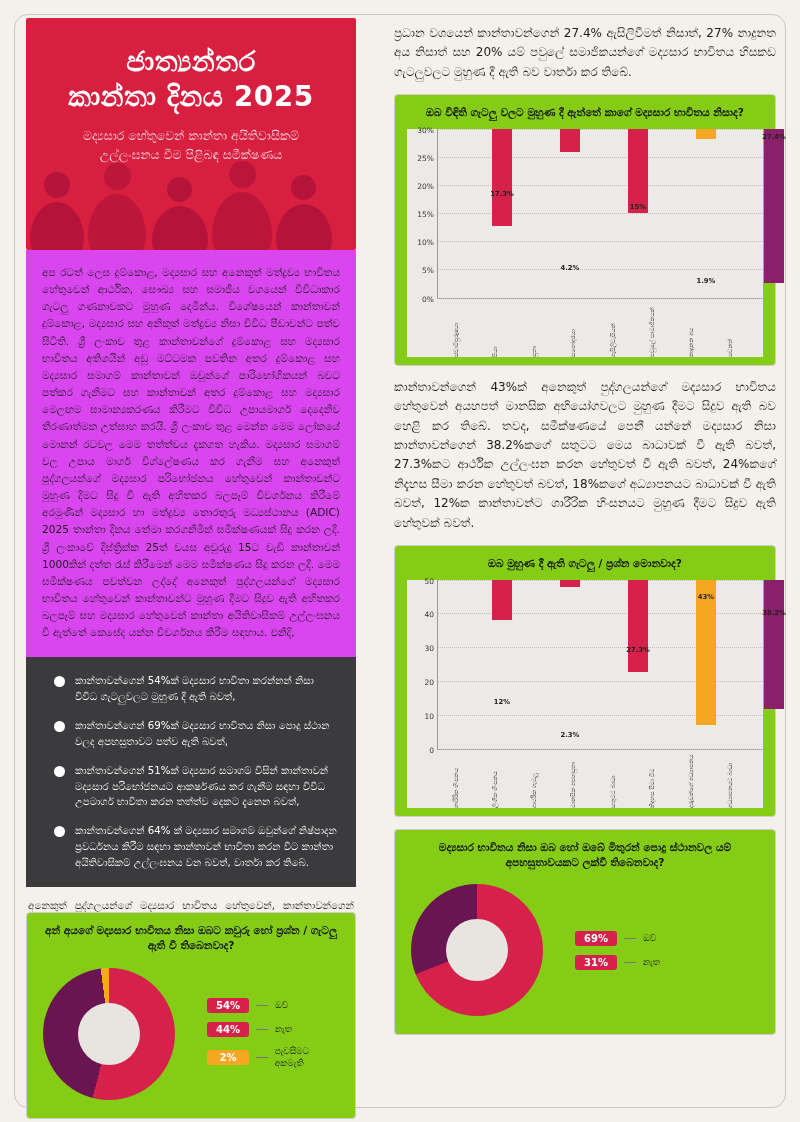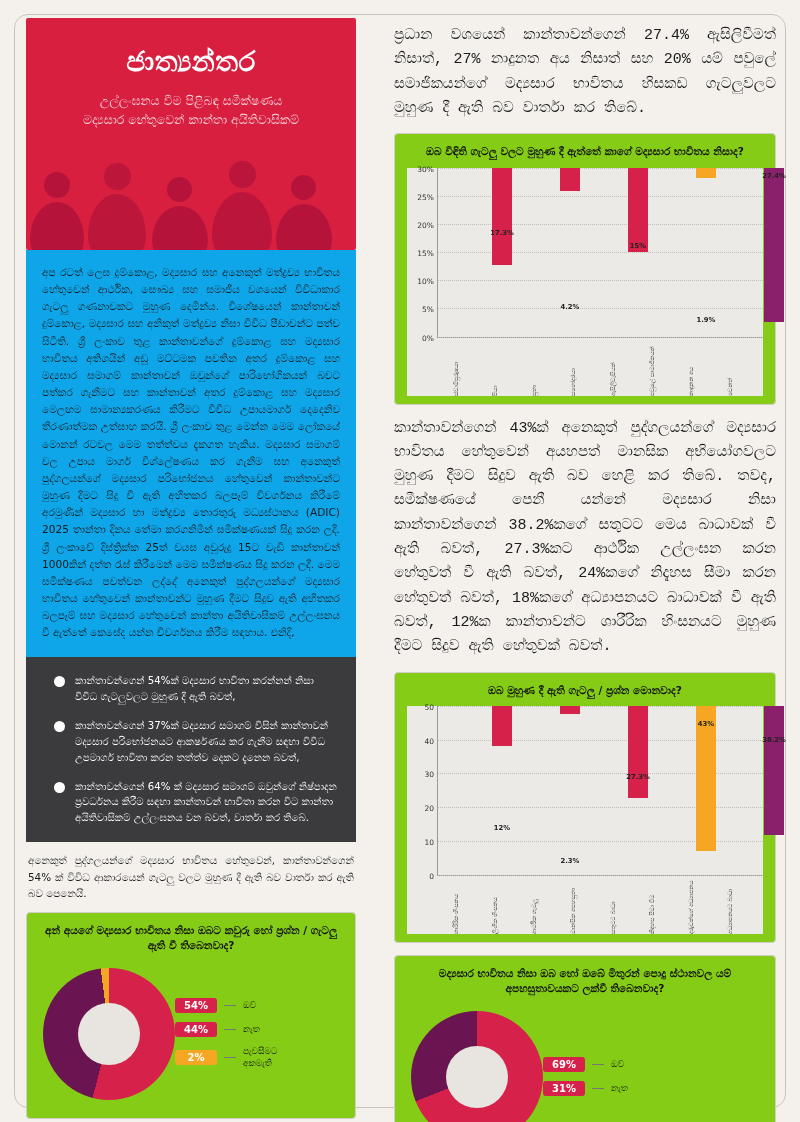--- a/index.html
+++ b/index.html
@@ -48,21 +48,21 @@
   .silhouettes { position:absolute; bottom:0; left:0; right:0; height:78px; }
   .sil {
     position:absolute; bottom:-14px;
     background:#b0123a; border-radius:50% 50% 44% 44% / 60% 60% 40% 40%;
     opacity:.85;
   }
   .sil.head { border-radius:50%; background:#b0123a; }
 
   .body-box {
     width:330px;
-    background:#0ea5e9;
+    background:#d946ef;
     padding:14px 16px 16px 16px;
     margin-top:0;
   }
   .body-text {
     font-size:10.6px; line-height:1.62; color:#1b1b1b;
     text-align:justify;
   }
 
   .bullets {
     background:#3b3b3d; color:#fff;
@@ -77,23 +77,22 @@
   .bullet-text { font-size:10.2px; line-height:1.55; }
 
   .closing {
     width:330px; font-size:10.4px; line-height:1.6;
     color:#1b1b1b; padding:10px 2px 0 2px; text-align:justify;
   }
 
   
   .right-col { position:absolute; left:394px; top:24px; width:382px; }
   .para {
-    font-size:15px; line-height:1.62; color:#1b1b1b; text-align:justify;
+    font-size:12px; line-height:1.62; color:#1b1b1b; text-align:justify;
     margin-bottom:12px;
-    font-family:Liberation Mono, monospace;
   }
   .card {
     background:#84cc16; border:1px solid #d2cec7;
     border-radius:4px; padding:10px 12px 8px 12px;
     margin-bottom:12px;
   }
   .card-title {
     text-align:center; font-size:10.6px; font-weight:bold;
     color:#111; line-height:1.45; margin-bottom:8px;
   }
@@ -125,21 +124,21 @@
   .xlabels { display:flex; justify-content:space-around;
              margin-left:30px; padding:0 6px; }
   .xlabel {
     font-size:6px; color:#222; line-height:1.15;
     writing-mode:vertical-rl; transform:rotate(180deg);
     text-align:right; height:58px; width:20px;
     display:flex; align-items:flex-start; justify-content:flex-start;
   }
 
   
-  .donut-row { display:flex; align-items:center; gap:0; padding:6px 4px 10px 4px; }
+  .donut-row { display:flex; align-items:center; gap:32px; padding:6px 4px 10px 4px; }
   .donut { width:132px; height:132px; border-radius:50%; position:relative; flex:0 0 132px; }
   .donut::after {
     content:""; position:absolute; left:50%; top:50%;
     width:62px; height:62px; margin:-31px 0 0 -31px;
     background:#e8e5e0; border-radius:50%;
   }
   .legend { display:flex; flex-direction:column; gap:9px; }
   .legend-item { display:flex; align-items:center; gap:7px; }
   .chip {
     color:#fff; font-size:10px; font-weight:bold;
@@ -157,24 +156,25 @@
 
 <div class="page">
   <div class="frame"></div>
   <div class="content">
 
     <div class="left-col">
 
       <div class="hero">
         <div class="hero-title">
           <div>ජාත්‍යන්තර</div>
+          <div>කාන්තා දිනය 2025</div>
         </div>
         <div class="hero-sub">
+          <div>මද්‍යසාර හේතුවෙන් කාන්තා අයිතිවාසිකම්</div>
           <div>උල්ලංඝනය වීම පිළිබඳ සමීක්ෂණය</div>
-          <div>මද්‍යසාර හේතුවෙන් කාන්තා අයිතිවාසිකම්</div>
         </div>
         <div class="silhouettes">
           <div class="sil" style="left:4px;  width:54px; height:62px;"></div>
           <div class="sil head" style="left:18px; bottom:52px; width:26px; height:26px;"></div>
           <div class="sil" style="left:62px; width:58px; height:70px; opacity:.7;"></div>
           <div class="sil head" style="left:78px; bottom:60px; width:27px; height:27px; opacity:.7;"></div>
           <div class="sil" style="left:126px; width:56px; height:58px;"></div>
           <div class="sil head" style="left:141px; bottom:48px; width:25px; height:25px;"></div>
           <div class="sil" style="left:186px; width:60px; height:72px; opacity:.72;"></div>
           <div class="sil head" style="left:203px; bottom:62px; width:27px; height:27px; opacity:.72;"></div>
@@ -187,21 +187,25 @@
         <div class="body-text">අප රටත් ලෙස දුම්කොළ, මද්‍යසාර සහ අනෙකුත් මත්ද්‍රව්‍ය භාවිතය හේතුවෙන් ආර්ථික, සෞඛ්‍ය සහ සමාජීය වශයෙන් විවිධාකාර ගැටලු ගණනාවකට මුහුණ දෙමින්ය. විශේෂයෙන් කාන්තාවන් දුම්කොළ, මද්‍යසාර සහ අනිකුත් මත්ද්‍රව්‍ය නිසා විවිධ පීඩාවන්ට පත්ව සිටිති. ශ්‍රී ලංකාව තුළ කාන්තාවන්ගේ දුම්කොළ සහ මද්‍යසාර භාවිතය අතිශයින් අඩු මට්ටමක පවතින අතර දුම්කොළ සහ මද්‍යසාර සමාගම් කාන්තාවන් ඔවුන්ගේ පාරිභෝගිකයන් බවට පත්කර ගැනීමට සහ කාන්තාවන් අතර දුම්කොළ සහ මද්‍යසාර මෙලඟම සාමාන්‍යකරණය කිරීමට විවිධ උපායමාර්ග දෙදෙනිව තීරණාත්මක උත්සාහ කරයි. ශ්‍රී ලංකාව තුළ මෙන්න මෙම ලෝකයේ මොනන් රටවල මෙම තත්ත්වය දැකගත හැකිය. මද්‍යසාර සමාගම් වල උපාය මාර්ග විශ්ලේෂණය කර ගැනීම සහ අනෙකුත් පුද්ගලයන්ගේ මද්‍යසාර පරිභෝජනය හේතුවෙන් කාන්තාවන්ට මුහුණ දීමට සිදු වී ඇති අහිතකර බලපෑම් විවර්ශනය කිරීමේ අරමුණින් මද්‍යසාර හා මත්ද්‍රව්‍ය තොරතුරු මධ්‍යස්ථානය (ADIC) 2025 තාන්තා දිනය තේමා කරගනිමින් සමීක්ෂණයක් සිදු කරන ලදී. ශ්‍රී ලංකාවේ දිස්ත්‍රික්ක 25ත් වයස අවුරුදු 15ට වැඩි කාන්තාවන් 1000කින් දත්ත රැස් කිරීමෙන් මෙම සමීක්ෂණය සිදු කරන ලදී. මෙම සමීක්ෂණය පවත්වන ලද්දේ අනෙකුත් පුද්ගලයන්ගේ මද්‍යසාර භාවිතය හේතුවෙන් කාන්තාවන්ට මුහුණ දීමට සිදුව ඇති අහිතකර බලපෑම් සහ මද්‍යසාර හේතුවෙන් කාන්තා අයිතිවාසිකම් උල්ලංඝනය වී ඇත්තේ කෙසේද යන්න විවර්ශනය කිරීම සඳහාය. එනිදි,</div>
       </div>
 
       <div class="bullets">
         <div class="bullet">
           <span class="dot"></span>
           <span class="bullet-text">කාන්තාවන්ගෙන් 54%ක් මද්‍යසාර භාවිතා කරන්නන් නිසා විවිධ ගැටලුවලට මුහුණ දී ඇති බවත්,</span>
         </div>
         <div class="bullet">
           <span class="dot"></span>
-          <span class="bullet-text">කාන්තාවන්ගෙන් 37%ක් මද්‍යසාර සමාගම් විසින් කාන්තාවන් මද්‍යසාර පරිභෝජනයට ආකර්ෂණය කර ගැනීම සඳහා විවිධ උපමාර්ග භාවිතා කරන තත්ත්ව දෙකට දැනෙන බවත්,</span>
+          <span class="bullet-text">කාන්තාවන්ගෙන් 69%ක් මද්‍යසාර භාවිතය නිසා පොදු ස්ථාන වලද අපහසුතාවට පත්ව ඇති බවත්,</span>
+        </div>
+        <div class="bullet">
+          <span class="dot"></span>
+          <span class="bullet-text">කාන්තාවන්ගෙන් 51%ක් මද්‍යසාර සමාගම් විසින් කාන්තාවන් මද්‍යසාර පරිභෝජනයට ආකර්ෂණය කර ගැනීම සඳහා විවිධ උපමාර්ග භාවිතා කරන තත්ත්ව දෙකට දැනෙන බවත්,</span>
         </div>
         <div class="bullet">
           <span class="dot"></span>
           <span class="bullet-text">කාන්තාවන්ගෙන් 64% ක් මද්‍යසාර සමාගම් ඔවුන්ගේ නිෂ්පාදන ප්‍රවර්ධනය කිරීම සඳහා කාන්තාවන් භාවිතා කරන විට කාන්තා අයිතිවාසිකම් උල්ලංඝනය වන බවත්, වාර්තා කර තිබේ.</span>
         </div>
       </div>
 
       <div class="closing">අනෙකුත් පුද්ගලයන්ගේ මද්‍යසාර භාවිතය හේතුවෙන්, කාන්තාවන්ගෙන් 54% ක් විවිධ ආකාරයෙන් ගැටලු වලට මුහුණ දී ඇති බව වාර්තා කර ඇති බව පෙනෙයි.</div>
     </div>
 

